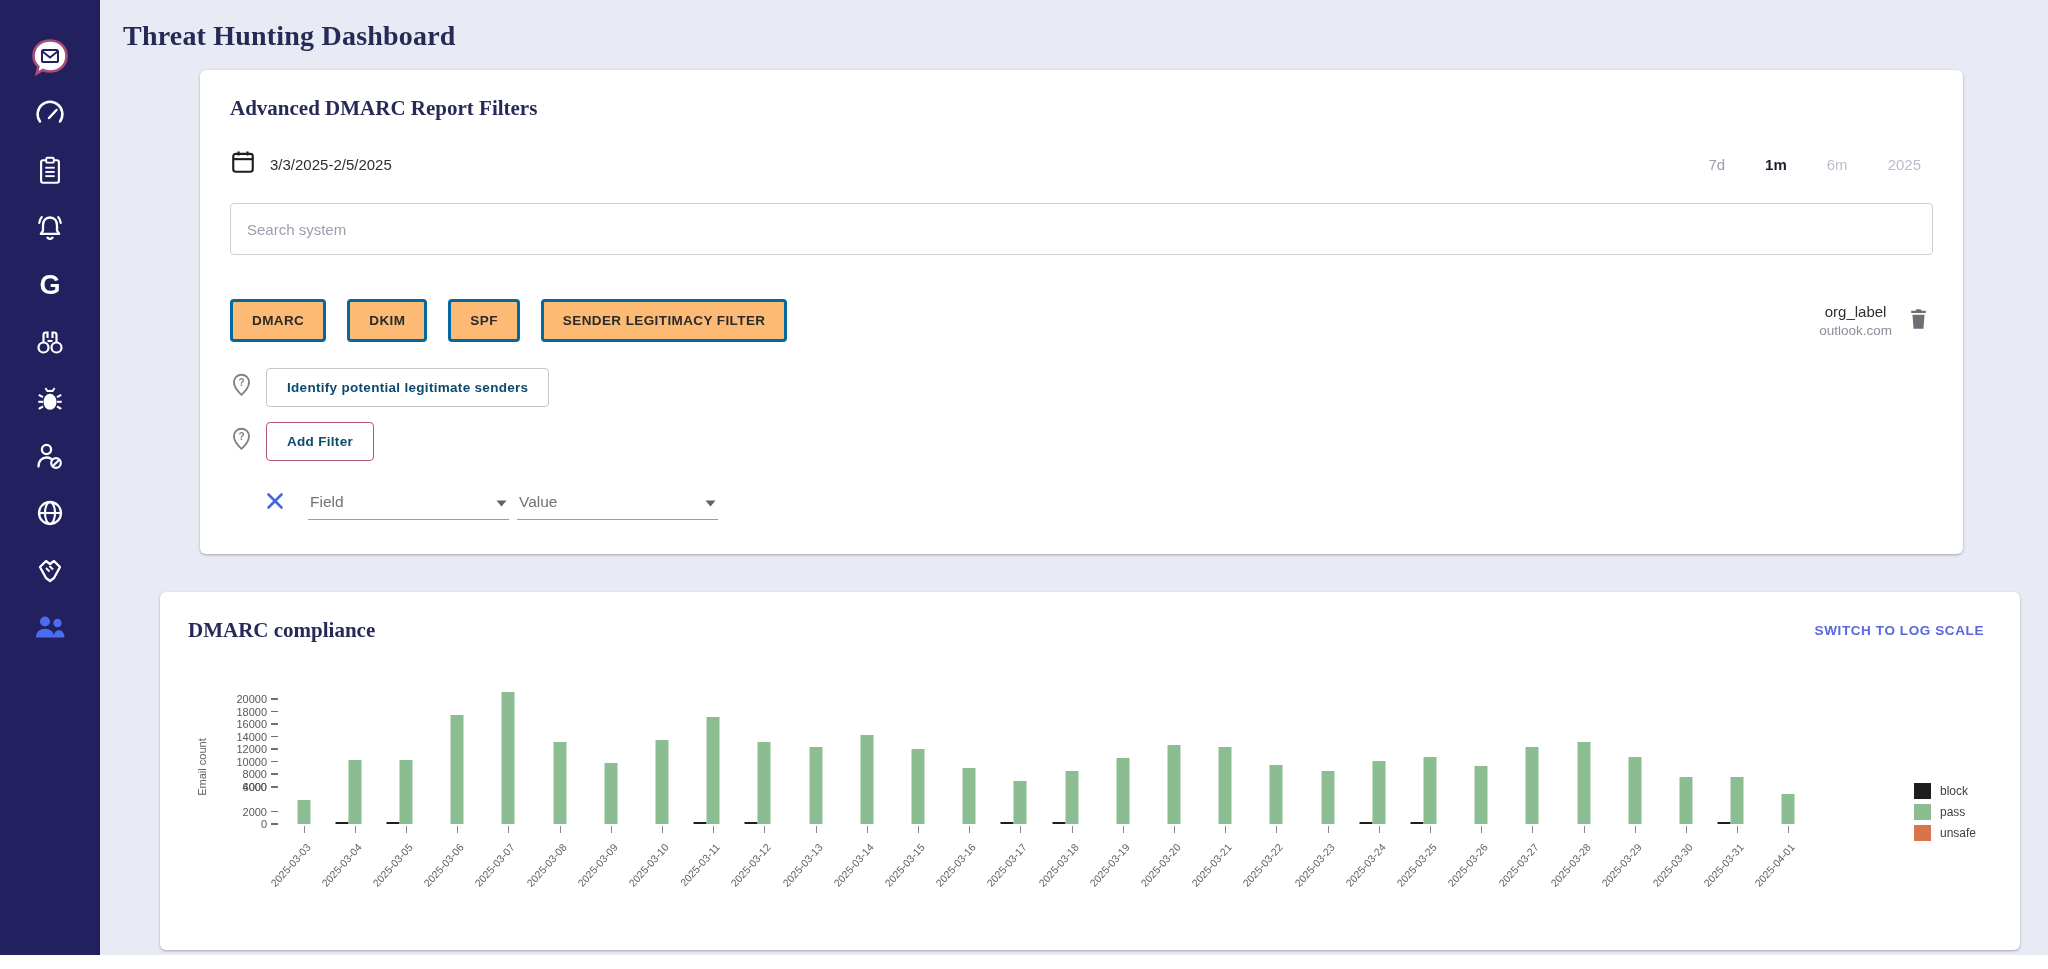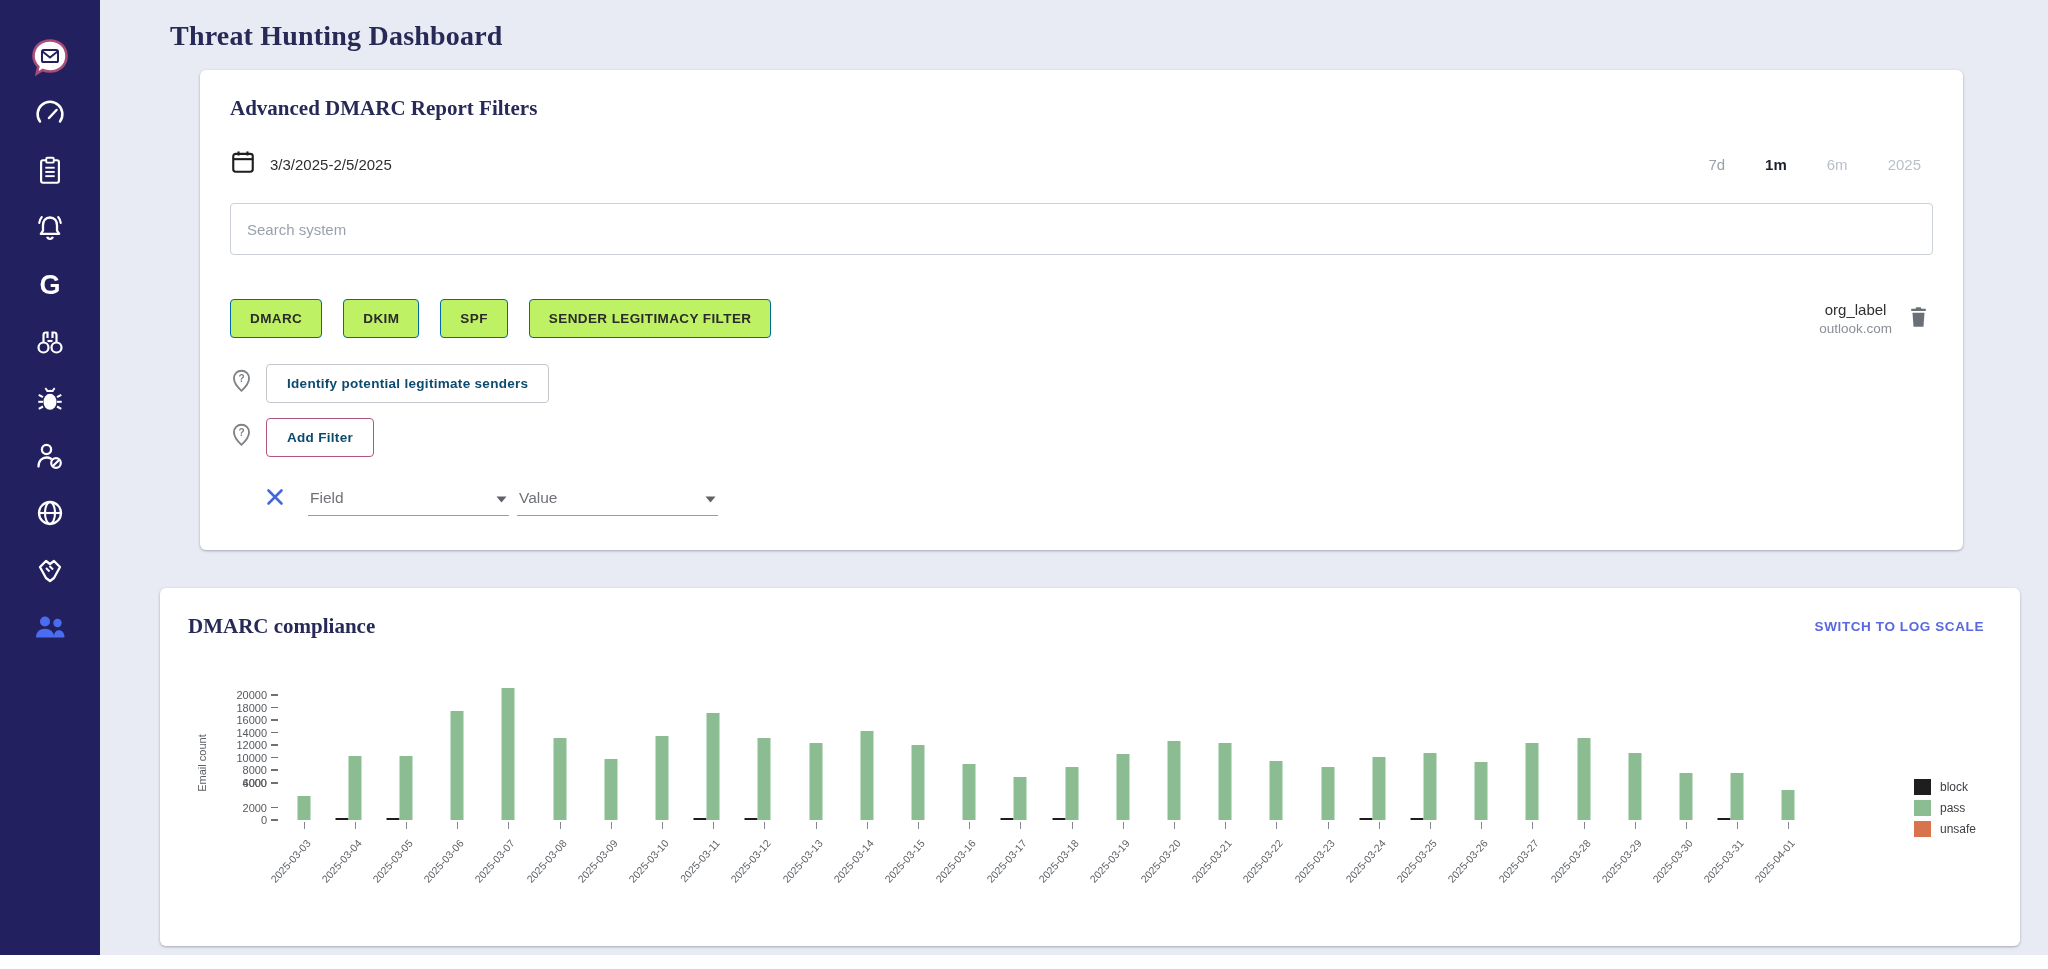--- a/index.html
+++ b/index.html
@@ -8,21 +8,21 @@
   .canvas { position:absolute; top:0; left:0; width:2048px; height:955px; background:#e9ebf4; }
 
   
   .sidebar { position:absolute; top:0; left:0; width:100px; height:955px; background:#232060;
              display:flex; flex-direction:column; align-items:center; padding-top:40px; gap:23px; }
   .side-item { width:38px; height:34px; display:flex; align-items:center; justify-content:center; cursor:pointer; }
   .side-item svg { display:block; }
 
   
   .main { position:absolute; top:0; left:100px; width:1948px; height:955px; padding:20px 28px 0 23px; }
-  .page-title { font-family:"Liberation Serif", serif; font-weight:bold; font-size:28px; color:#272a57; letter-spacing:0.2px;margin-left:47px; }
+  .page-title { font-family:"Liberation Serif", serif; font-weight:bold; font-size:28px; color:#272a57; letter-spacing:0.2px; }
 
   .card { background:#ffffff; border-radius:6px; box-shadow:0 1px 3px rgba(60,64,90,0.28), 0 1px 2px rgba(60,64,90,0.15); }
 
   
   .filter-card { margin:18px 57px 0 77px; padding:26px 30px 34px 30px; }
   .card-title { font-family:"Liberation Serif", serif; font-weight:bold; font-size:21px; color:#272a57; }
   .date-row { margin-top:28px; display:flex; align-items:center; justify-content:space-between; }
   .date-left { display:flex; align-items:center; gap:14px; }
   .date-text { font-size:15px; color:#2f2f2f; }
   .range-group { display:flex; align-items:center; gap:40px; margin-right:12px; }
@@ -31,21 +31,21 @@
   .range-btn.active { color:#1d2030; font-weight:bold; }
   .range-btn.disabled { color:#b9bfc9; }
 
   .search-wrap { margin-top:24px; }
   .search-input { width:100%; height:52px; border:1px solid #ccd0d8; border-radius:4px; background:#fff;
                   font-size:15px; color:#333; padding:0 16px; outline:none; font-family:inherit; }
   .search-input::placeholder { color:#9aa0ab; }
 
   .chips-row { margin-top:44px; display:flex; align-items:center; justify-content:space-between; }
   .chips-left { display:flex; align-items:center; gap:21px; }
-  .chip { background:#bef264; border:1px solid #0369a1; border-radius:4px; padding:11px 19px;
+  .chip { background:#fdba74; border:3px solid #0369a1; border-radius:4px; padding:11px 19px;
           font-size:13.5px; font-weight:bold; letter-spacing:0.4px; color:#2b2b2b; cursor:pointer; font-family:inherit; }
   .org-block { display:flex; align-items:center; gap:16px; margin-right:4px; }
   .org-texts { text-align:center; }
   .org-label { font-size:15px; color:#2f2f2f; }
   .org-value { font-size:13.5px; color:#8a8f98; margin-top:3px; }
   .trash-btn { background:none; border:none; cursor:pointer; padding:0; }
 
   .hint-row { display:flex; align-items:center; gap:13px; }
   .hint-row.first { margin-top:26px; }
   .hint-row.second { margin-top:15px; }

